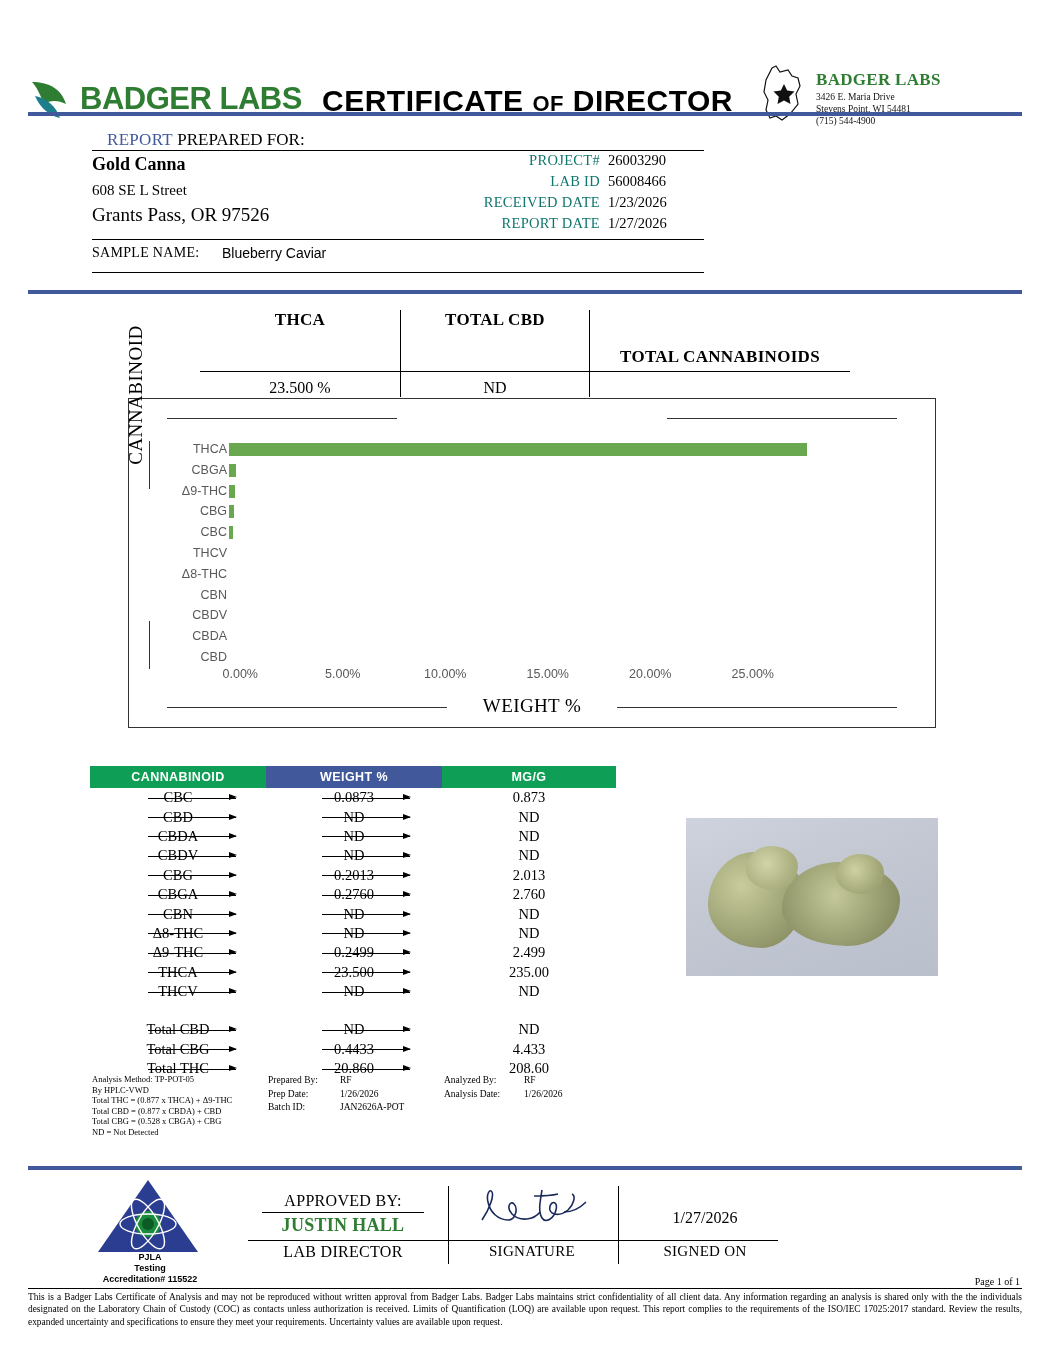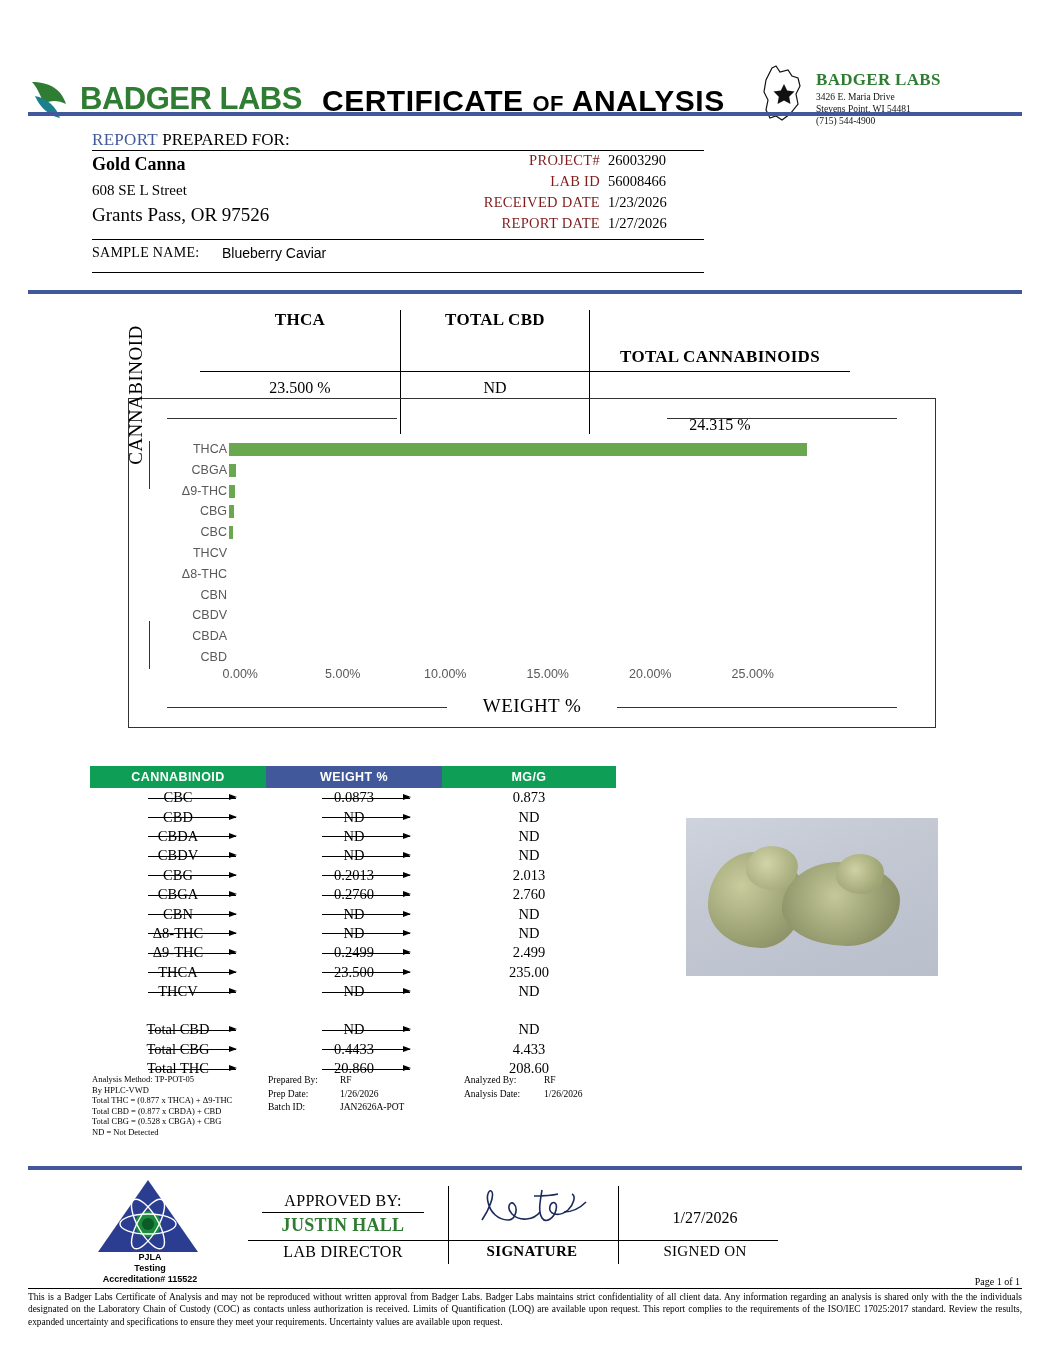--- a/index.html
+++ b/index.html
@@ -27,30 +27,30 @@
   .coa-title .small { font-size:22px; }
   .lab-block { position:absolute; right:46px; top:30px; width:250px; height:72px; }
   .lab-name { position:absolute; left:62px; top:10px; font-size:17px; color:#2f7d32; font-weight:bold; letter-spacing:0.3px; }
   .lab-addr { position:absolute; left:62px; top:31px; font-size:9.5px; line-height:12px; color:#111; }
   .wi-outline { position:absolute; left:0; top:4px; width:60px; height:64px; }
 
   .rule-blue { position:absolute; left:28px; width:994px; height:4px; background:#41599b; }
 
   
   .report-label { position:absolute; left:92px; top:130px; font-size:17px; }
-  .report-label .rep { color:#41599b; font-variant:small-caps; letter-spacing:0.3px; }
+  .report-label .rep { color:#41599b; font-variant:small-caps; letter-spacing:0.3px;margin-left:15px; }
   .hr-thin { position:absolute; background:#000; height:1px; }
 
   .client-name { position:absolute; left:92px; top:154px; font-size:18px; font-weight:bold; }
   .client-l1 { position:absolute; left:92px; top:182px; font-size:15px; }
   .client-l2 { position:absolute; left:92px; top:204px; font-size:19px; }
 
   .meta { position:absolute; left:430px; top:150px; width:270px; font-size:14.5px; }
   .meta-row { display:flex; justify-content:flex-end; gap:8px; line-height:21px; }
-  .meta-k { color:#7f1d1d; font-variant:small-caps; letter-spacing:0.3px; text-align:right; }
+  .meta-k { color:#0f766e; font-variant:small-caps; letter-spacing:0.3px; text-align:right; }
   .meta-v { width:92px; text-align:left; color:#000; }
 
   .samp-label { position:absolute; left:92px; top:245px; font-size:14px; font-variant:small-caps; letter-spacing:0.3px;}
   .samp-value { position:absolute; left:222px; top:245px; font-size:14px; font-family:"Liberation Sans", sans-serif; }
 
   
   .summary { position:absolute; left:200px; top:310px; width:650px; }
   .sum-head { display:flex; font-size:17px; font-weight:bold; letter-spacing:0.3px; }
   .sum-head > div { text-align:center; padding-bottom:4px; }
   .sum-vals { display:flex; font-size:16px; }
@@ -108,37 +108,37 @@
   .a1 { left:-118px; width:88px; }
   .a2 { left:-120px; width:88px; }
   .ct-gap { height:19px; }
 
   
   .notes { position:absolute; left:92px; top:1074px; font-size:8.5px; line-height:10.6px; }
   .notes2 { position:absolute; left:268px; top:1074px; font-size:9.5px; line-height:13.5px; }
   .notes3 { position:absolute; left:444px; top:1074px; font-size:9.5px; line-height:13.5px; }
   .nrow { display:flex; }
   .nk { width:72px; }
-  .nk2 { width:80px;margin-left:20px; }
+  .nk2 { width:80px; }
 
   
   .sample-img {
     position:absolute; left:686px; top:818px; width:252px; height:158px;
     background:linear-gradient(160deg,#cfd3dd 0%, #c3c8d3 40%, #b9bfcb 100%);
     overflow:hidden;
   }
   .nug { position:absolute; border-radius:48% 52% 45% 55%/55% 45% 55% 45%; }
 
   
   .pjla { position:absolute; left:96px; top:1178px; width:104px; height:76px; }
   .pjla-text { position:absolute; left:70px; top:1252px; width:160px; text-align:center; font-size:9px; line-height:11px; font-family:"Liberation Sans", sans-serif; font-weight:bold;}
   .appr-by { position:absolute; left:262px; top:1192px; width:162px; text-align:center; font-size:16px; letter-spacing:0.3px; }
   .appr-name { position:absolute; left:248px; top:1215px; width:190px; text-align:center; font-size:18px; color:#2f7d32; font-weight:bold; letter-spacing:0.3px;}
   .appr-role { position:absolute; left:248px; top:1243px; width:190px; text-align:center; font-size:16px; letter-spacing:0.3px;}
-  .sig-word { position:absolute; left:452px; top:1243px; width:160px; text-align:center; font-size:15px; letter-spacing:0.3px;font-weight:bold;}
+  .sig-word { position:absolute; left:452px; top:1243px; width:160px; text-align:center; font-size:15px; letter-spacing:0.3px;}
   .signed-word { position:absolute; left:630px; top:1243px; width:150px; text-align:center; font-size:15px; letter-spacing:0.3px;}
   .signed-date { position:absolute; left:630px; top:1209px; width:150px; text-align:center; font-size:16px;}
   .sig-img { position:absolute; left:476px; top:1186px; width:116px; height:46px; }
   .vline { position:absolute; background:#000; width:1px; }
 
   .page-num { position:absolute; right:30px; top:1276px; font-size:10px; }
   .disclaimer { position:absolute; left:28px; top:1291px; width:994px; font-size:9.4px; line-height:12.4px; text-align:justify; }
 </style>
 </head>
 <body>
@@ -152,21 +152,21 @@
           <path d="M4 6 C20 6 33 12 38 28 C30 24 22 24 16 28 C12 18 8 10 4 6 Z" fill="#2f7d32"></path>
           <path d="M7 20 C18 22 28 30 32 42 C22 40 12 32 7 20 Z" fill="#1b7f8e"></path>
         </svg>
       </span>
       <span class="logo-text">BADGER LABS</span>
     </div>
 
     <div class="coa-title">
       <span>CERTIFICATE</span>
       <span class="small">OF</span>
-      <span>ANALYSIS</span>
+      <span>DIRECTOR</span>
     </div>
 
     <div class="lab-block">
       <span class="wi-outline">
         <svg width="60" height="64" viewBox="0 0 60 64">
           <path d="M18 4 L22 2 L26 8 L34 6 L38 12 L44 14 L46 22 L42 30 L44 40 L36 50 L28 56 L22 52 L16 54 L12 46 L14 36 L10 28 L12 16 Z" fill="none" stroke="#111" stroke-width="1.2"></path>
           <path d="M30 20 l3.2 6.6 7.3 1 -5.3 5.1 1.3 7.2 -6.5-3.4 -6.5 3.4 1.3-7.2 -5.3-5.1 7.3-1 Z" fill="#111"></path>
         </svg>
       </span>
       <div class="lab-name">BADGER LABS</div>
@@ -218,21 +218,20 @@
   <div class="summary">
     <div class="sum-head">
       <div class="c1">THCA</div>
       <div class="c2">TOTAL CBD</div>
       <div class="c3">TOTAL CANNABINOIDS</div>
     </div>
     <div class="sum-underline"></div>
     <div class="sum-vals">
       <div class="c1">23.500 %</div>
       <div class="c2">ND</div>
-      <div class="c3">24.315 %</div>
     </div>
   </div>
 
   <div class="chartbox">
     <div class="chart-title-line-l"></div>
     <div class="chart-title-line-r"></div>
 
     <div class="yaxis-label">CANNABINOID</div>
     <div class="yaxis-bracket-t" style="top:42px; height:48px;"></div>
     <div class="yaxis-bracket-b" style="top:222px; height:48px;"></div>

